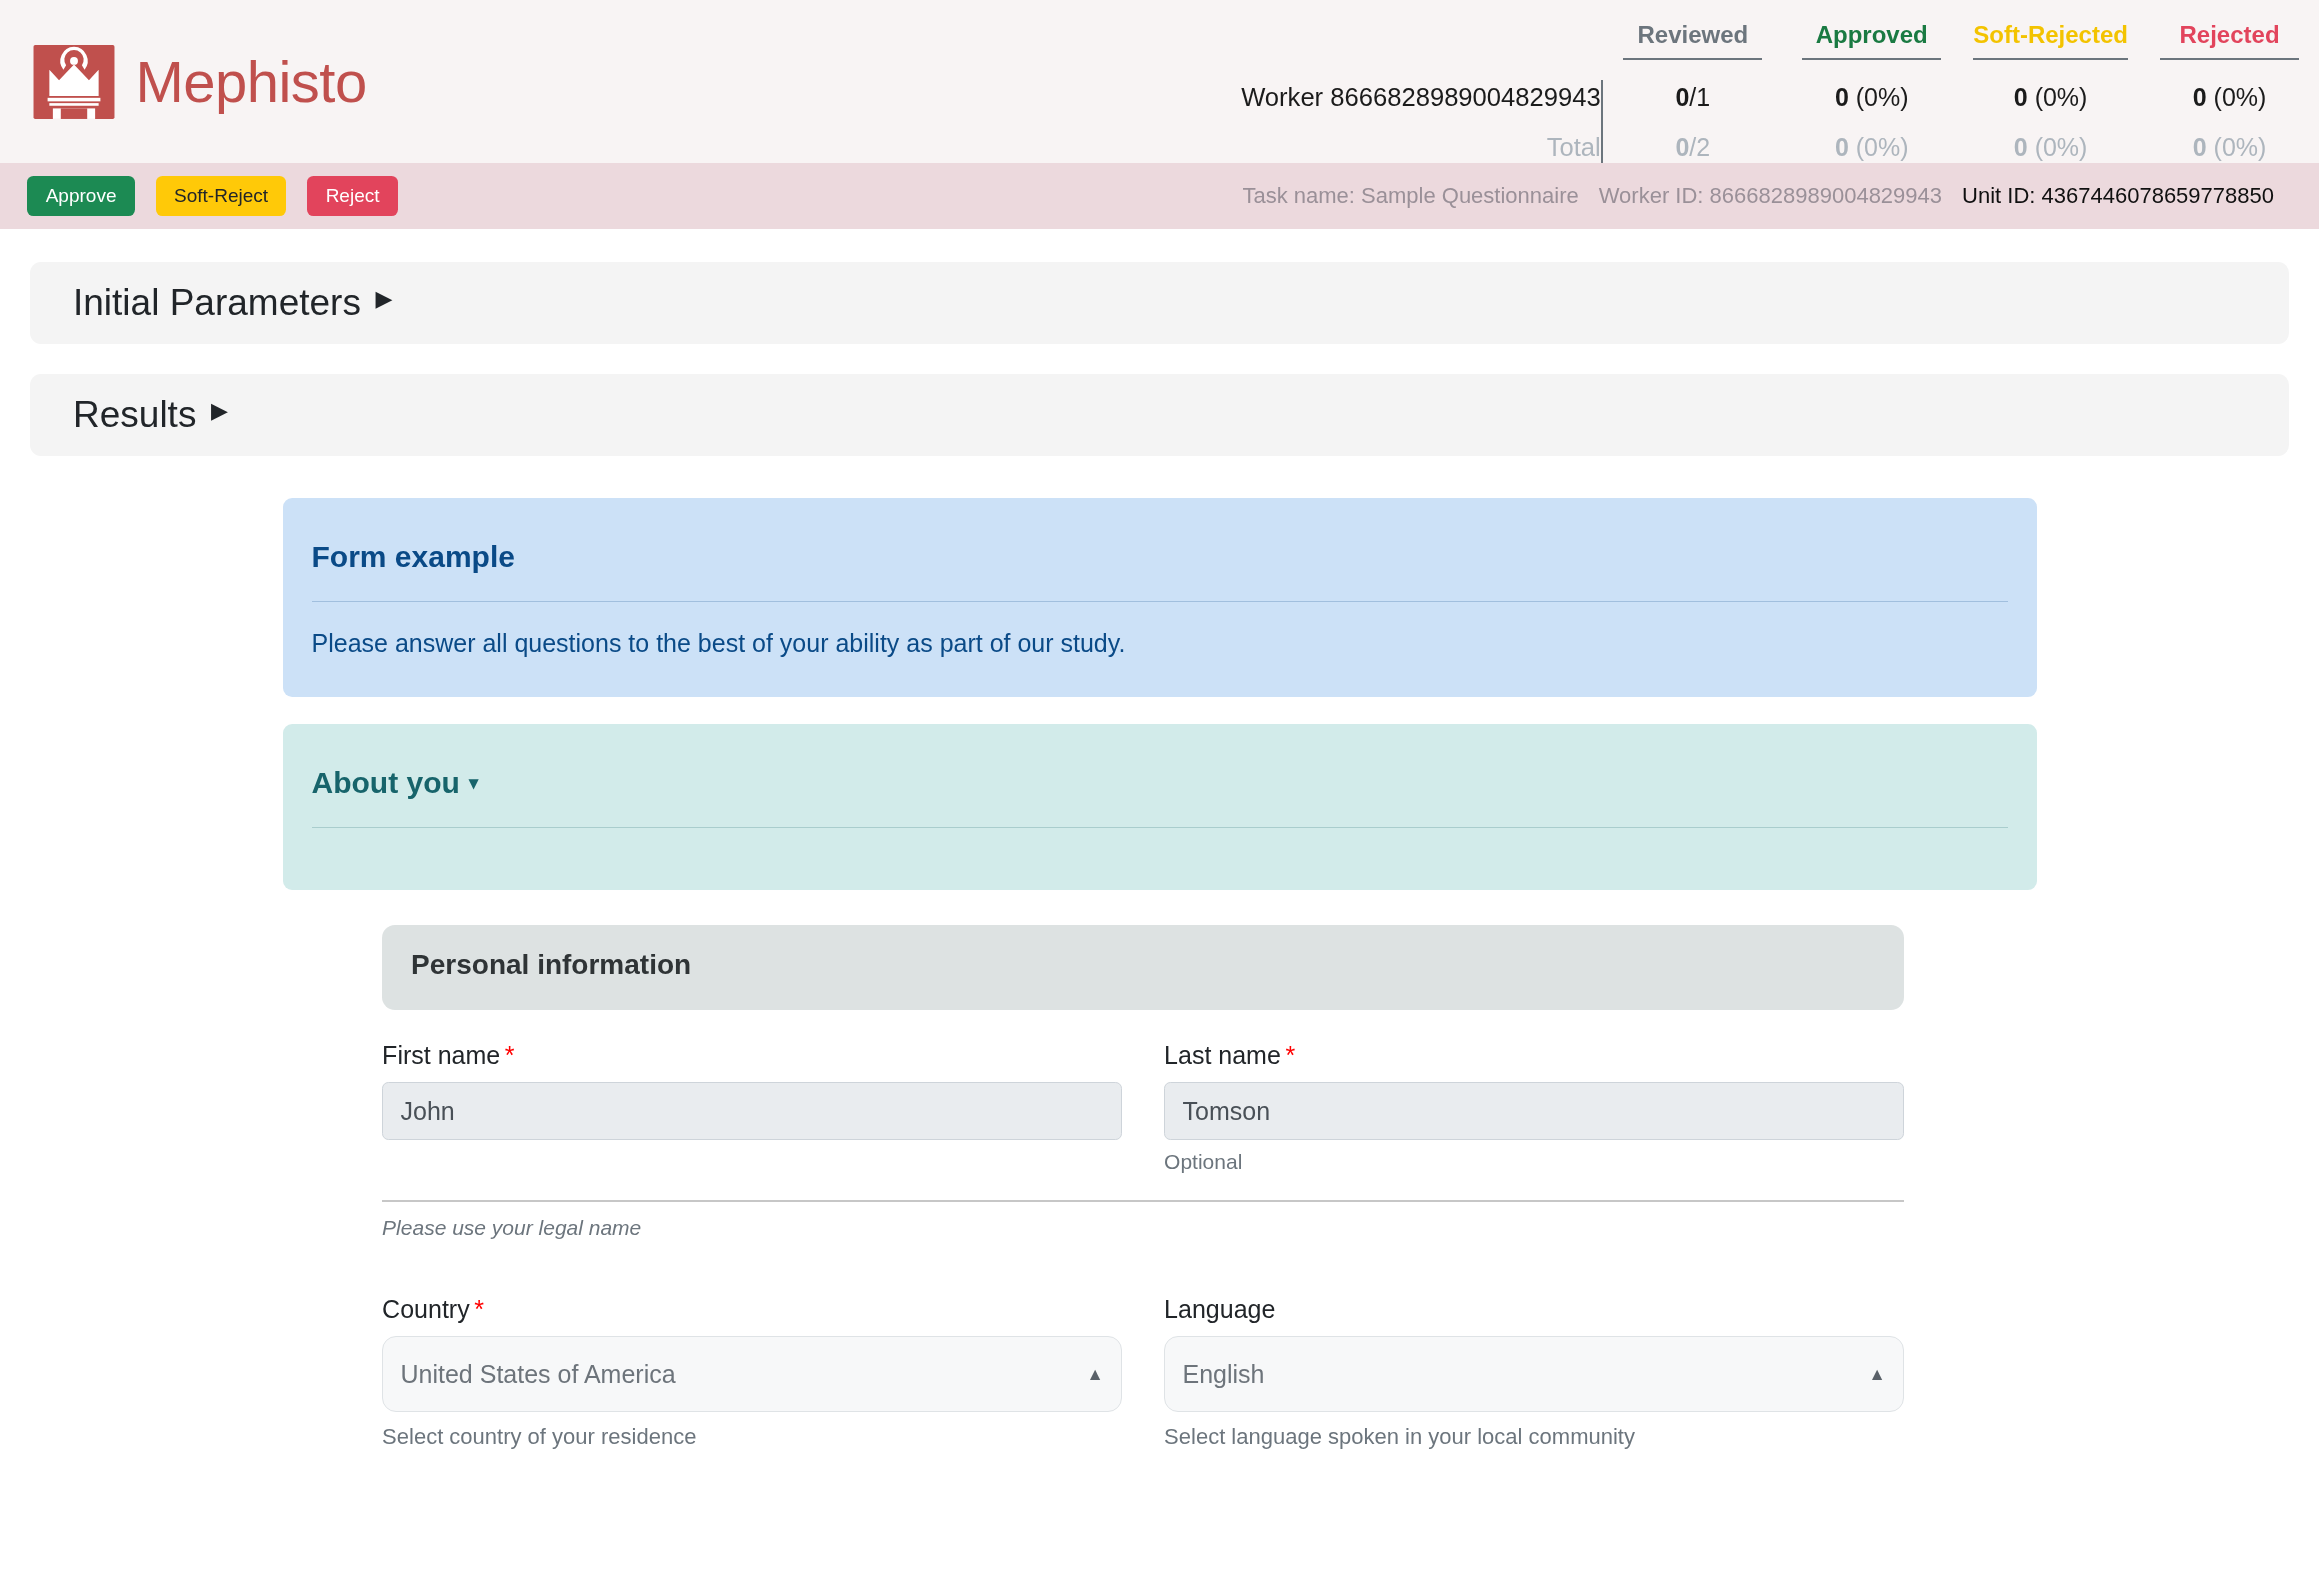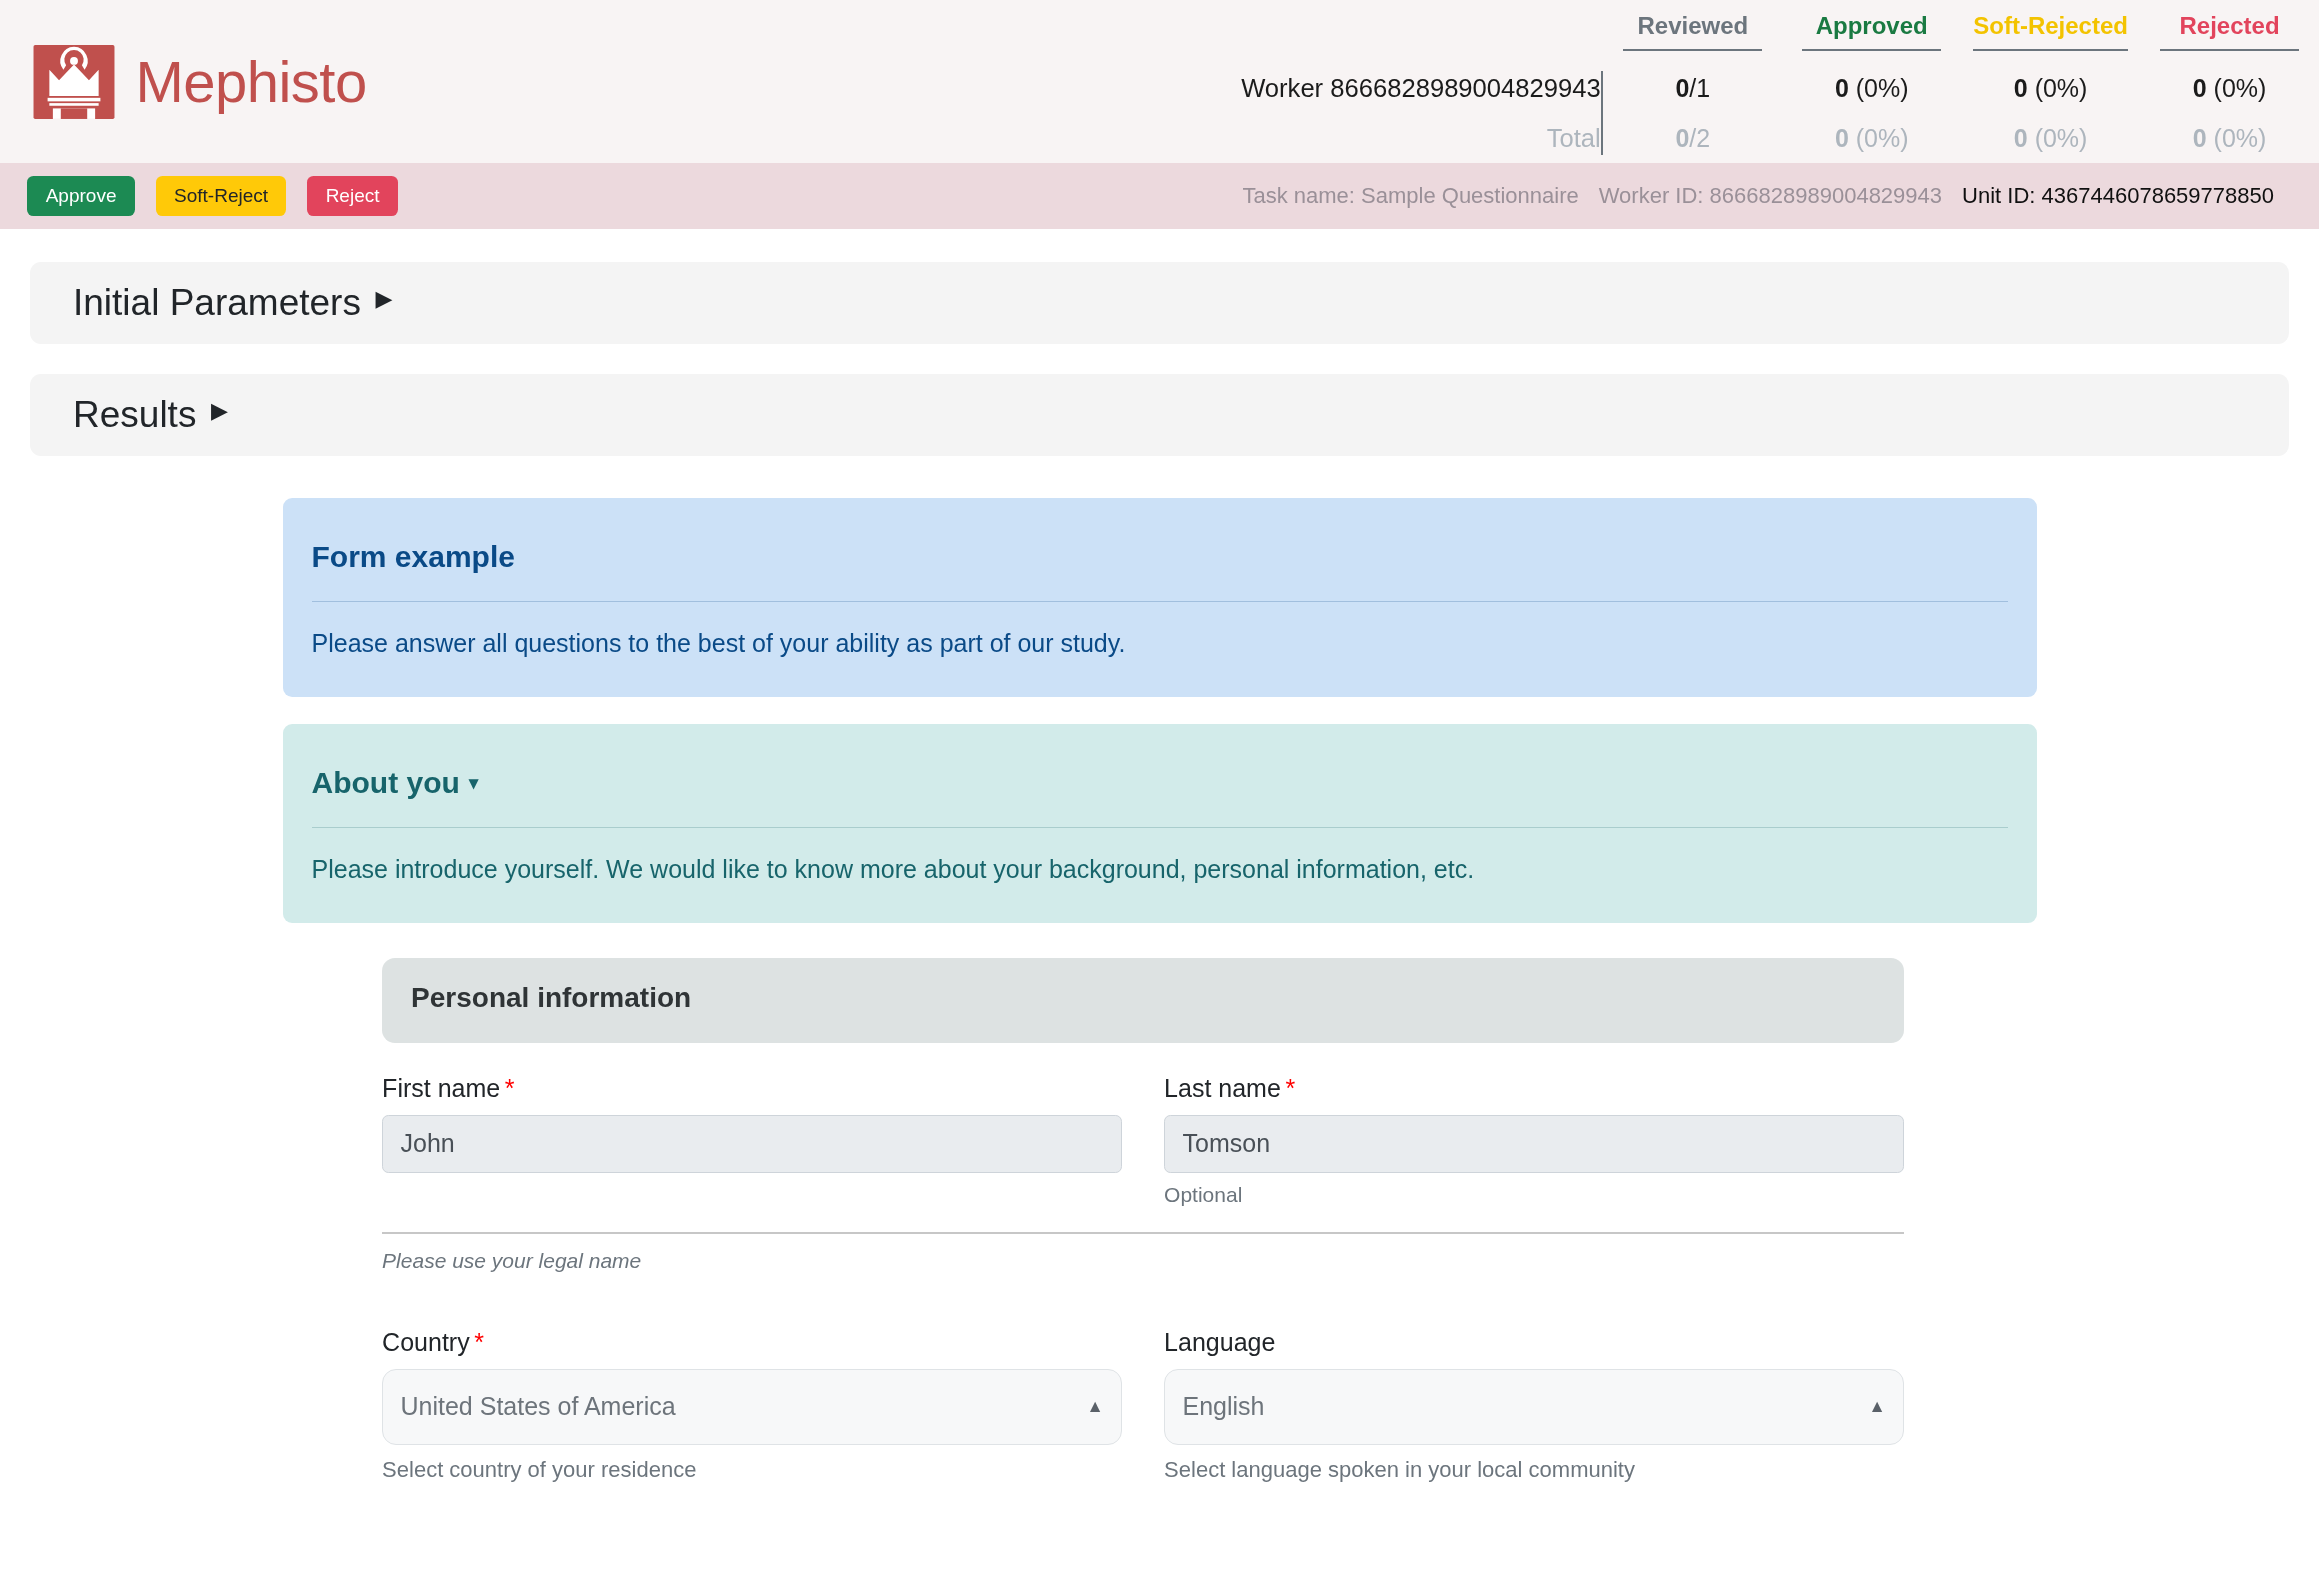--- a/index.html
+++ b/index.html
@@ -37,20 +37,21 @@
     position: absolute;
     left: 1179px;
     top: 0;
     width: 1140px;
     height: 163px;
   }
   .stats-table {
     border-collapse: collapse;
     width: 100%;
     height: 100%;
+    margin-top: 9px;
   }
   .stats-table td, .stats-table th {
     padding: 0;
     vertical-align: middle;
   }
   .col-head {
     font-size: 24px;
     font-weight: bold;
     text-align: center;
     padding-bottom: 9.1px;
@@ -367,21 +368,20 @@
     <div class="alert-heading">Form example</div>
     <hr class="alert-hr">
     <div class="alert-body">Please answer all questions to the best of your ability as part of our study.</div>
   </div>
 
   <div class="alert alert-teal">
     <div class="alert-heading">
       <span>About you</span><span class="caret-down">▾</span>
     </div>
     <hr class="alert-hr">
-    <div class="alert-body">Please introduce yourself. We would like to know more about your background, personal information, etc.</div>
   </div>
 
   <div class="fields">
 
     <div class="section-box">
       <div class="section-title">Personal information</div>
     </div>
 
     <div class="row2">
       <div class="col">

